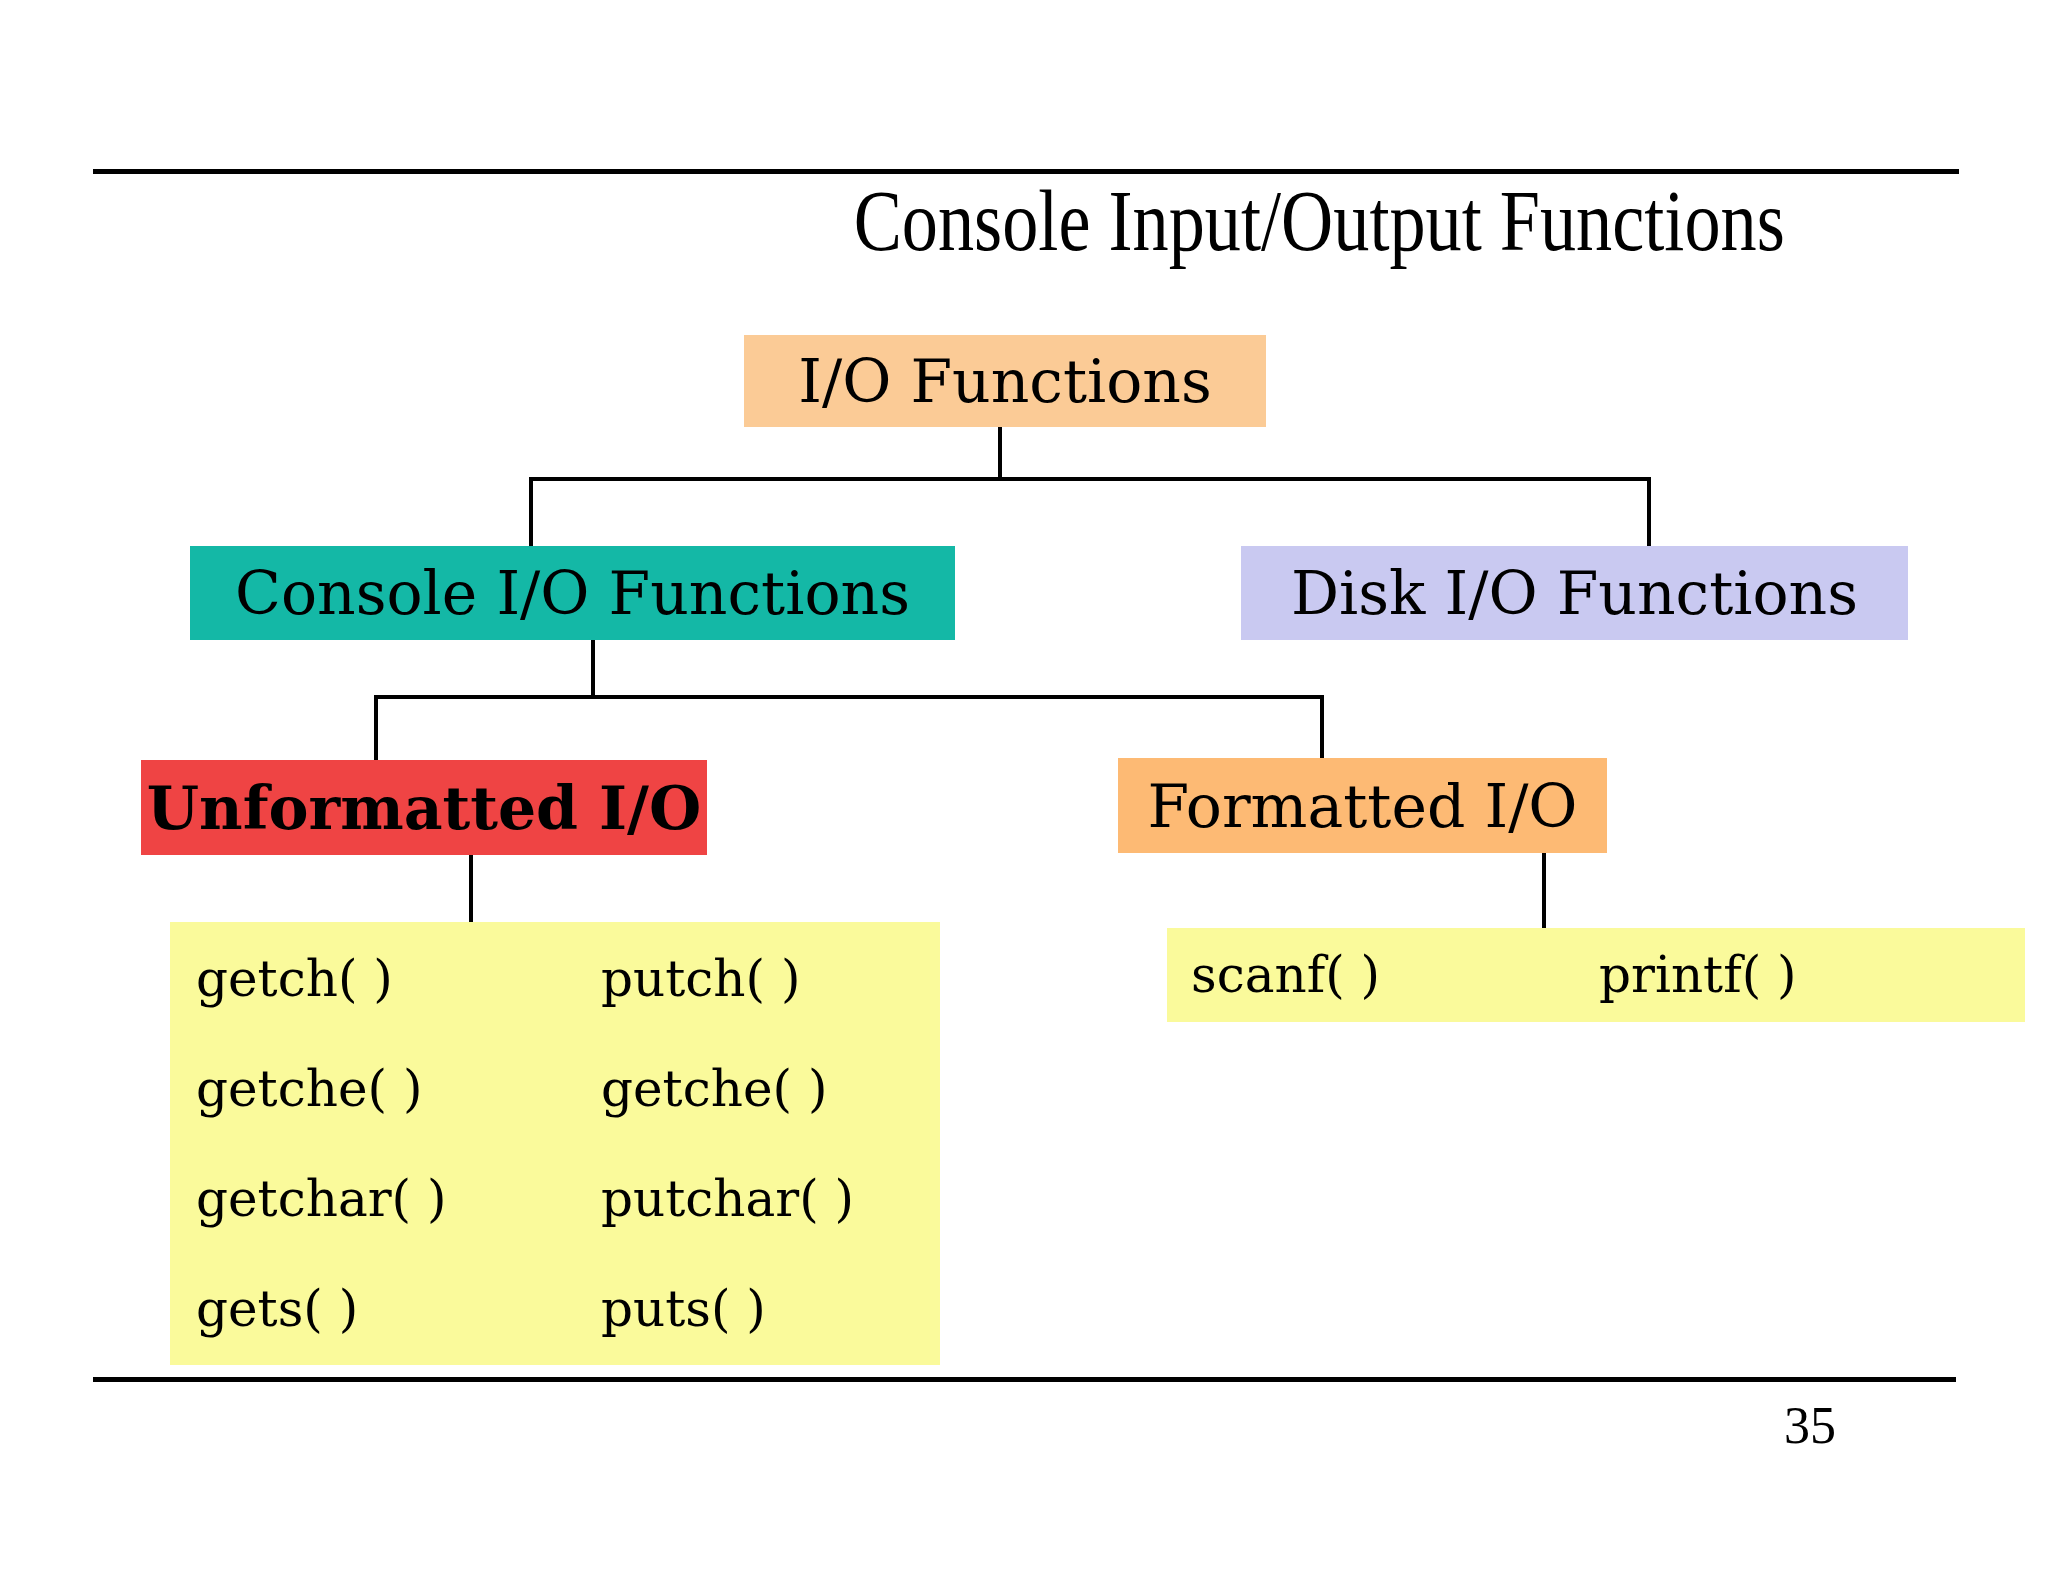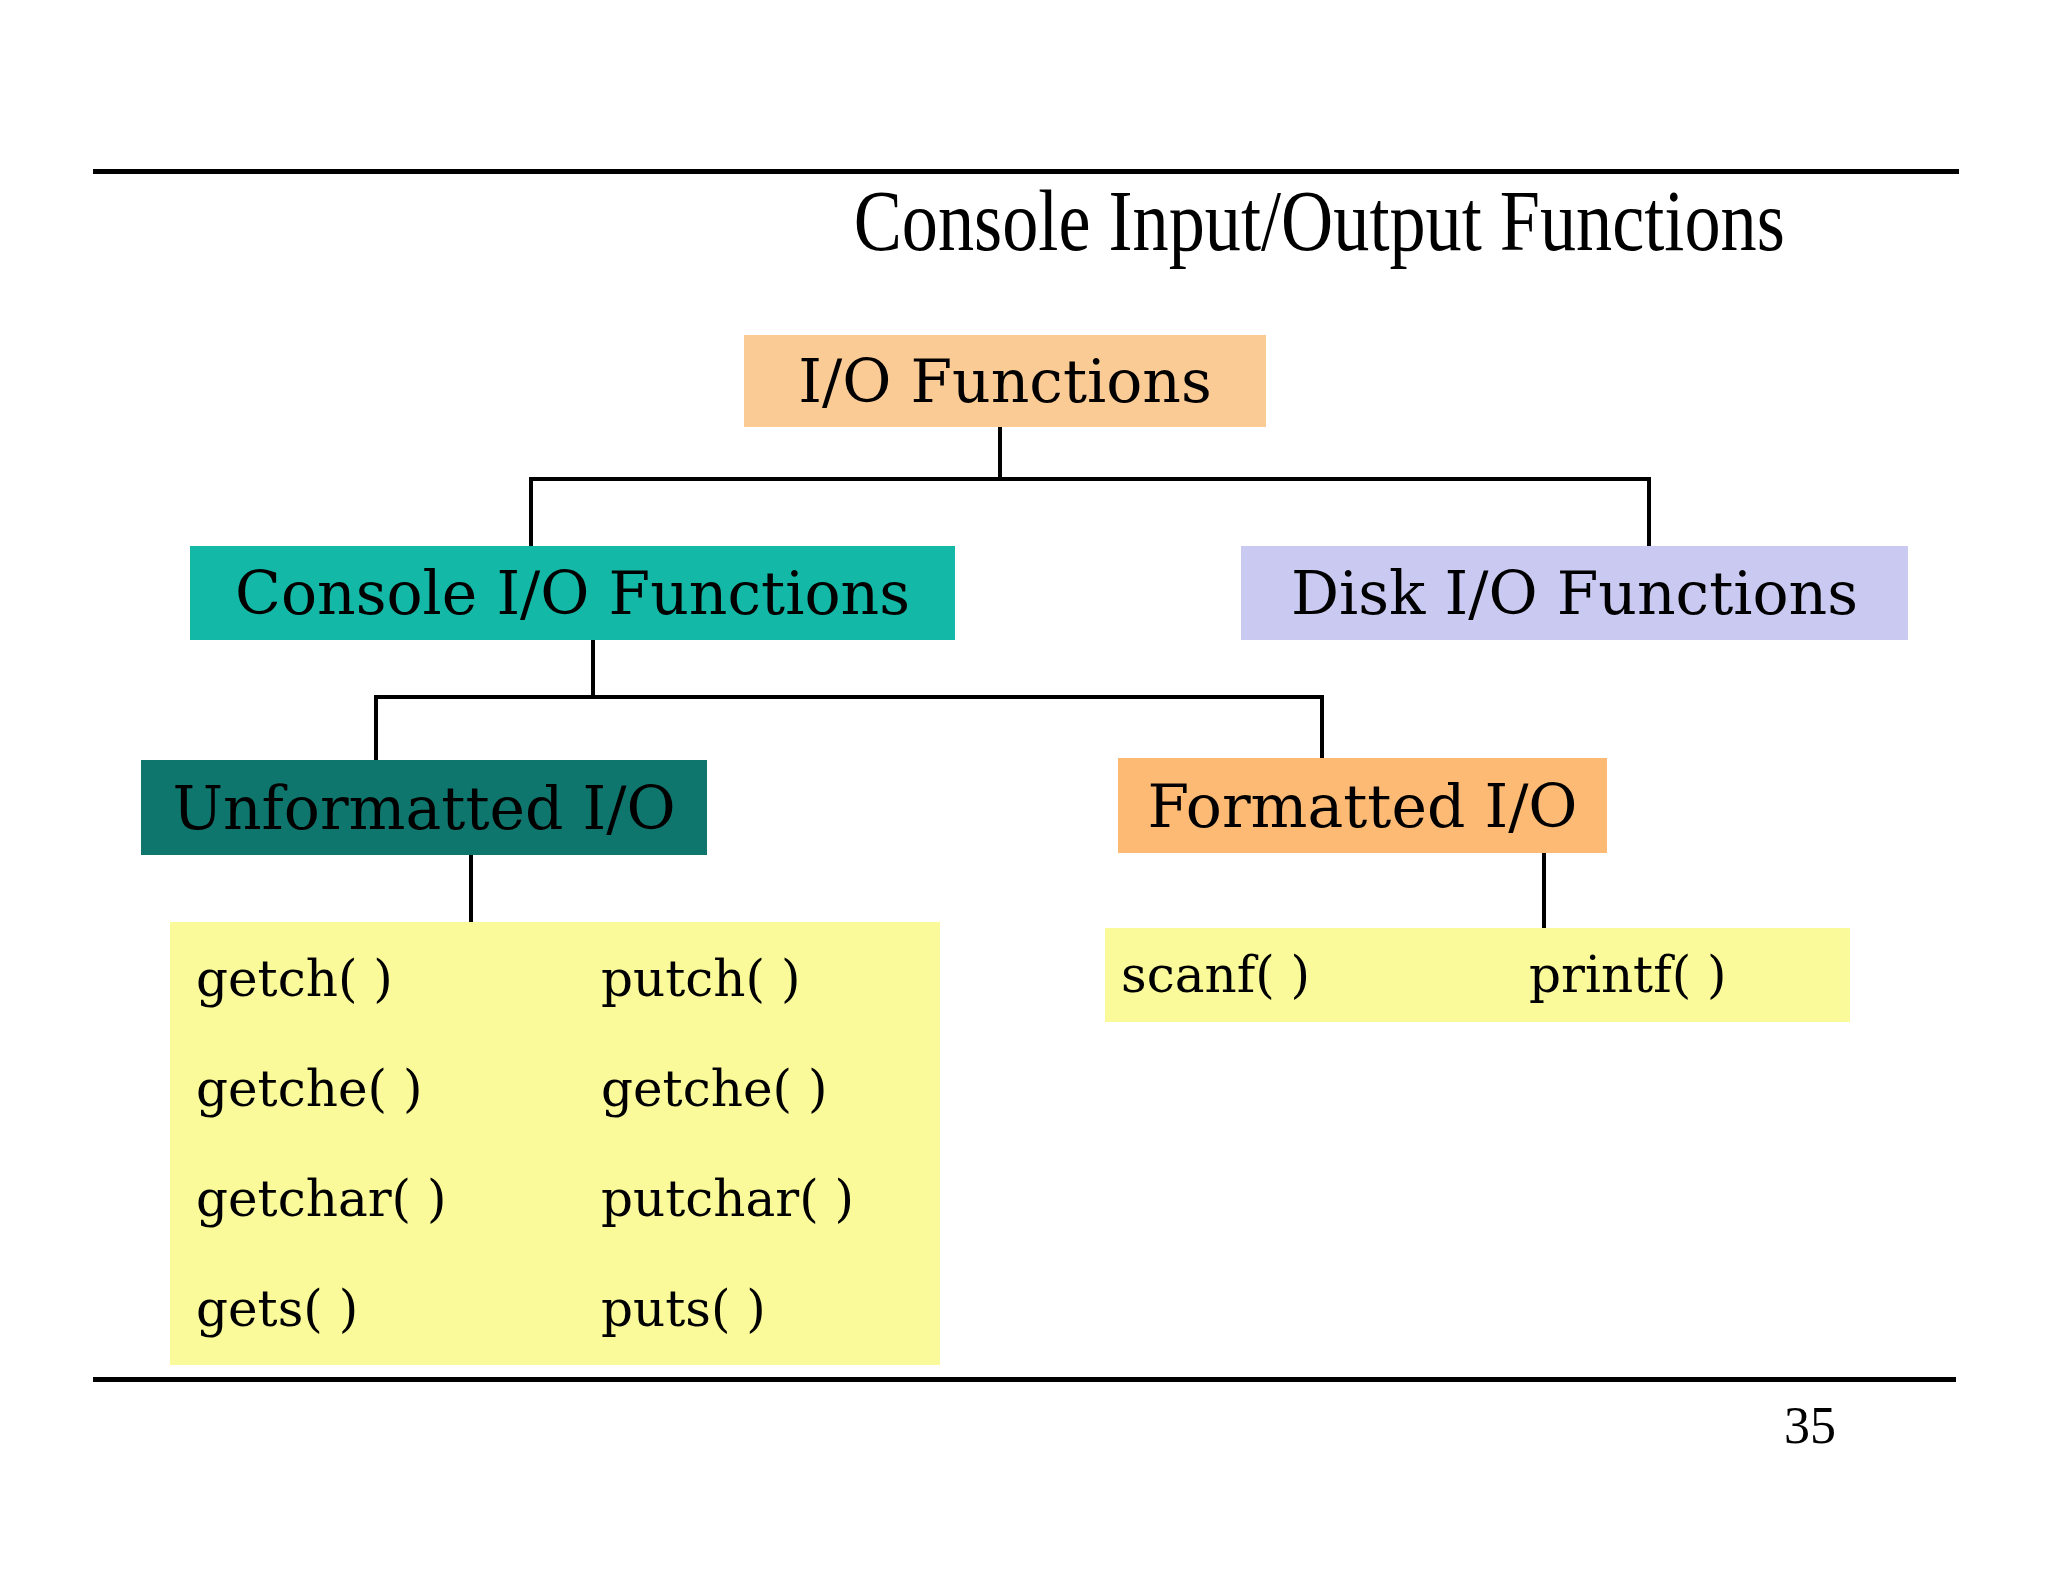--- a/index.html
+++ b/index.html
@@ -55,23 +55,23 @@
     display: flex; flex-direction: column;
     justify-content: space-around;
     padding: 6px 0;
     box-sizing: border-box;
   }
   .fn-row { display: flex; align-items: center; padding-left: 26px; }
   .fn-row .col1 { flex: 0 0 405px; }
   .fn-row .col2 { flex: 1 1 auto; }
 
   .leafbox.formatted-fns {
-    left: 1105px; top: 928px; width: 745px; height: 94px;
+    left: 1167px; top: 928px; width: 858px; height: 94px;
     display: flex; align-items: center;
-    padding-left: 16px;
+    padding-left: 24px;
     box-sizing: border-box;
   }
   .leafbox.formatted-fns .col1 { flex: 0 0 408px; }
 
   .connector { position: absolute; background: #000000; }
   
   .c-root-down    { left: 998px;  top: 425px; width: 4px;    height: 56px; }
   .c-branch1      { left: 529px;  top: 477px; width: 1122px; height: 4px;  }
   .c-drop-console { left: 529px;  top: 477px; width: 4px;    height: 70px; }
   .c-drop-disk    { left: 1647px; top: 477px; width: 4px;    height: 70px; }
@@ -119,21 +119,21 @@
   </div>
 
   <div class="node console" style="background: #14b8a6;">
     <span>Console I/O Functions</span>
   </div>
 
   <div class="node disk" style="background: rgb(201, 201, 241);">
     <span>Disk I/O Functions</span>
   </div>
 
-  <div class="node unformatted" style="background: #0f766e;">
+  <div class="node unformatted" style="background: #ef4444; font-weight: bold;">
     <span>Unformatted I/O</span>
   </div>
 
   <div class="node formatted" style="background: #fdba74; margin-left: 16px;">
     <span>Formatted I/O</span>
   </div>
 
   <div class="leafbox unformatted-fns" style="background: rgb(250, 250, 155); gap: 9px;">
     <div class="fn-row">
       <span class="col1">getch( )</span>

